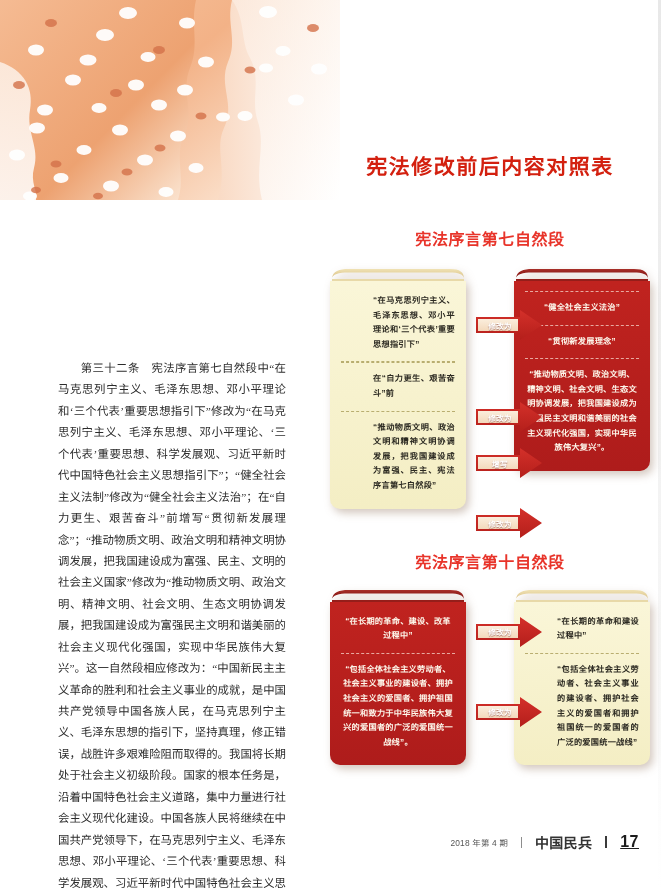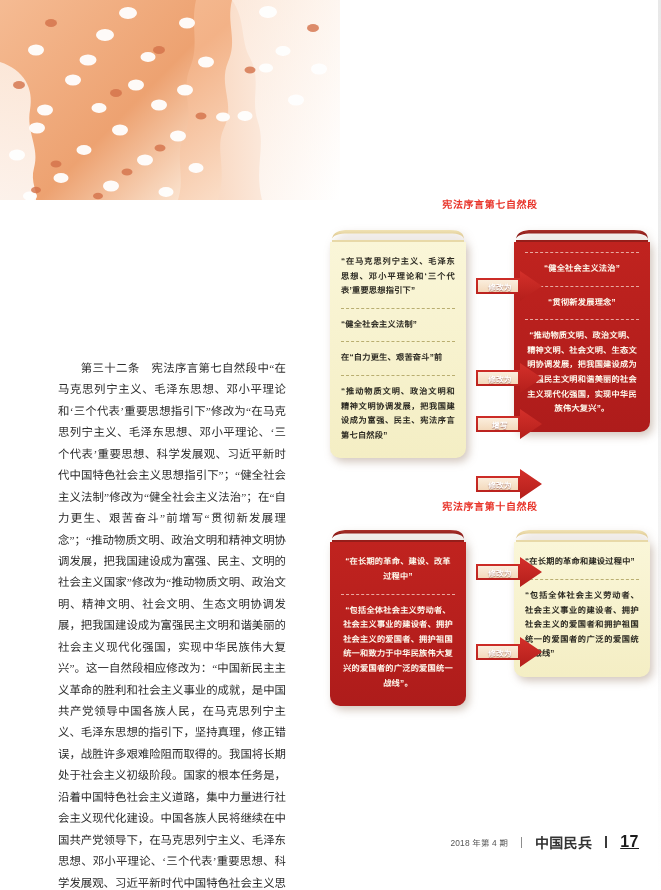--- a/index.html
+++ b/index.html
@@ -72,21 +72,21 @@
     text-align: center;
     font-size: 21px;
     font-weight: bold;
     letter-spacing: 1.5px;
     color: #d3200f;
     font-family: "Liberation Serif", "DejaVu Serif", serif;
   }
 
   .section-heading {
     text-align: center;
-    font-size: 10px;
+    font-size: 16px;
     font-weight: bold;
     letter-spacing: 0.6px;
     color: #e8342a;
     font-family: "Liberation Sans", sans-serif;
   }
   .section-heading.first { margin: 46px 0 18px 0; }
   .section-heading.second { margin: 40px 0 16px 0; }
 
   
   .compare-block {
@@ -130,20 +130,21 @@
     font-size: 8.2px;
     line-height: 1.78;
     letter-spacing: 0.25px;
     font-family: "Liberation Sans", sans-serif;
     font-weight: bold;
   }
   .card-old .row-text {
     color: #2c2a22;
     text-align: justify;
     text-justify: inter-character;
+    margin-left: 32px;
   }
   .card-new .row-text {
     color: #fdf6ea;
     text-align: center;
   }
 
   .row-slot { padding: 9px 0; }
   .row-slot.first-slot { padding-top: 3px; }
   .row-slot.last-slot { padding-bottom: 3px; }
 
@@ -303,20 +304,21 @@
 </div>
 
 <div class="edge-rule"></div>
 
 <div class="article-column">
   <p class="article-body">第三十二条　宪法序言第七自然段中“在马克思列宁主义、毛泽东思想、邓小平理论和‘三个代表’重要思想指引下”修改为“在马克思列宁主义、毛泽东思想、邓小平理论、‘三个代表’重要思想、科学发展观、习近平新时代中国特色社会主义思想指引下”；“健全社会主义法制”修改为“健全社会主义法治”；在“自力更生、艰苦奋斗”前增写“贯彻新发展理念”；“推动物质文明、政治文明和精神文明协调发展，把我国建设成为富强、民主、文明的社会主义国家”修改为“推动物质文明、政治文明、精神文明、社会文明、生态文明协调发展，把我国建设成为富强民主文明和谐美丽的社会主义现代化强国，实现中华民族伟大复兴”。这一自然段相应修改为：“中国新民主主义革命的胜利和社会主义事业的成就，是中国共产党领导中国各族人民，在马克思列宁主义、毛泽东思想的指引下，坚持真理，修正错误，战胜许多艰难险阻而取得的。我国将长期处于社会主义初级阶段。国家的根本任务是，沿着中国特色社会主义道路，集中力量进行社会主义现代化建设。中国各族人民将继续在中国共产党领导下，在马克思列宁主义、毛泽东思想、邓小平理论、‘三个代表’重要思想、科学发展观、习近平新时代中国特色社会主义思想指引下，坚持人民民主专政，</p>
 </div>
 
 <div class="infographic">
 
+  <h1 class="main-title">宪法修改前后内容对照表</h1>
 
   <h2 class="section-heading first">宪法序言第七自然段</h2>
 
   <div class="compare-block">
 
     <div class="scroll-card card-old">
       <div class="scroll-top">
         <svg viewBox="0 0 136 13" preserveAspectRatio="none" aria-hidden="true">
           <defs>
             <linearGradient id="gTopOld1" x1="0" y1="0" x2="0" y2="1">
@@ -327,23 +329,20 @@
           </defs>
           <path d="M2,11 C2,3 10,1 18,1 L120,1 C130,1 134,4 134,11 C134,6 128,4.5 120,4.5 L18,4.5 C9,4.5 2,6 2,11 Z" fill="url(#gTopOld1)"></path>
           <path d="M2,11 L134,11 L134,13 L2,13 Z" fill="#e8d9a8"></path>
         </svg>
       </div>
       <div class="scroll-body">
         <div class="row-slot first-slot">
           <p class="row-text">“在马克思列宁主义、毛泽东思想、邓小平理论和‘三个代表’重要思想指引下”</p>
         </div>
         <div class="row-divider"></div>
-        <div class="row-slot">
-          <p class="row-text">“健全社会主义法制”</p>
-        </div>
         <div class="row-divider"></div>
         <div class="row-slot">
           <p class="row-text">在“自力更生、艰苦奋斗”前</p>
         </div>
         <div class="row-divider"></div>
         <div class="row-slot last-slot">
           <p class="row-text">“推动物质文明、政治文明和精神文明协调发展，把我国建设成为富强、民主、宪法序言第七自然段”</p>
         </div>
       </div>
     </div>

